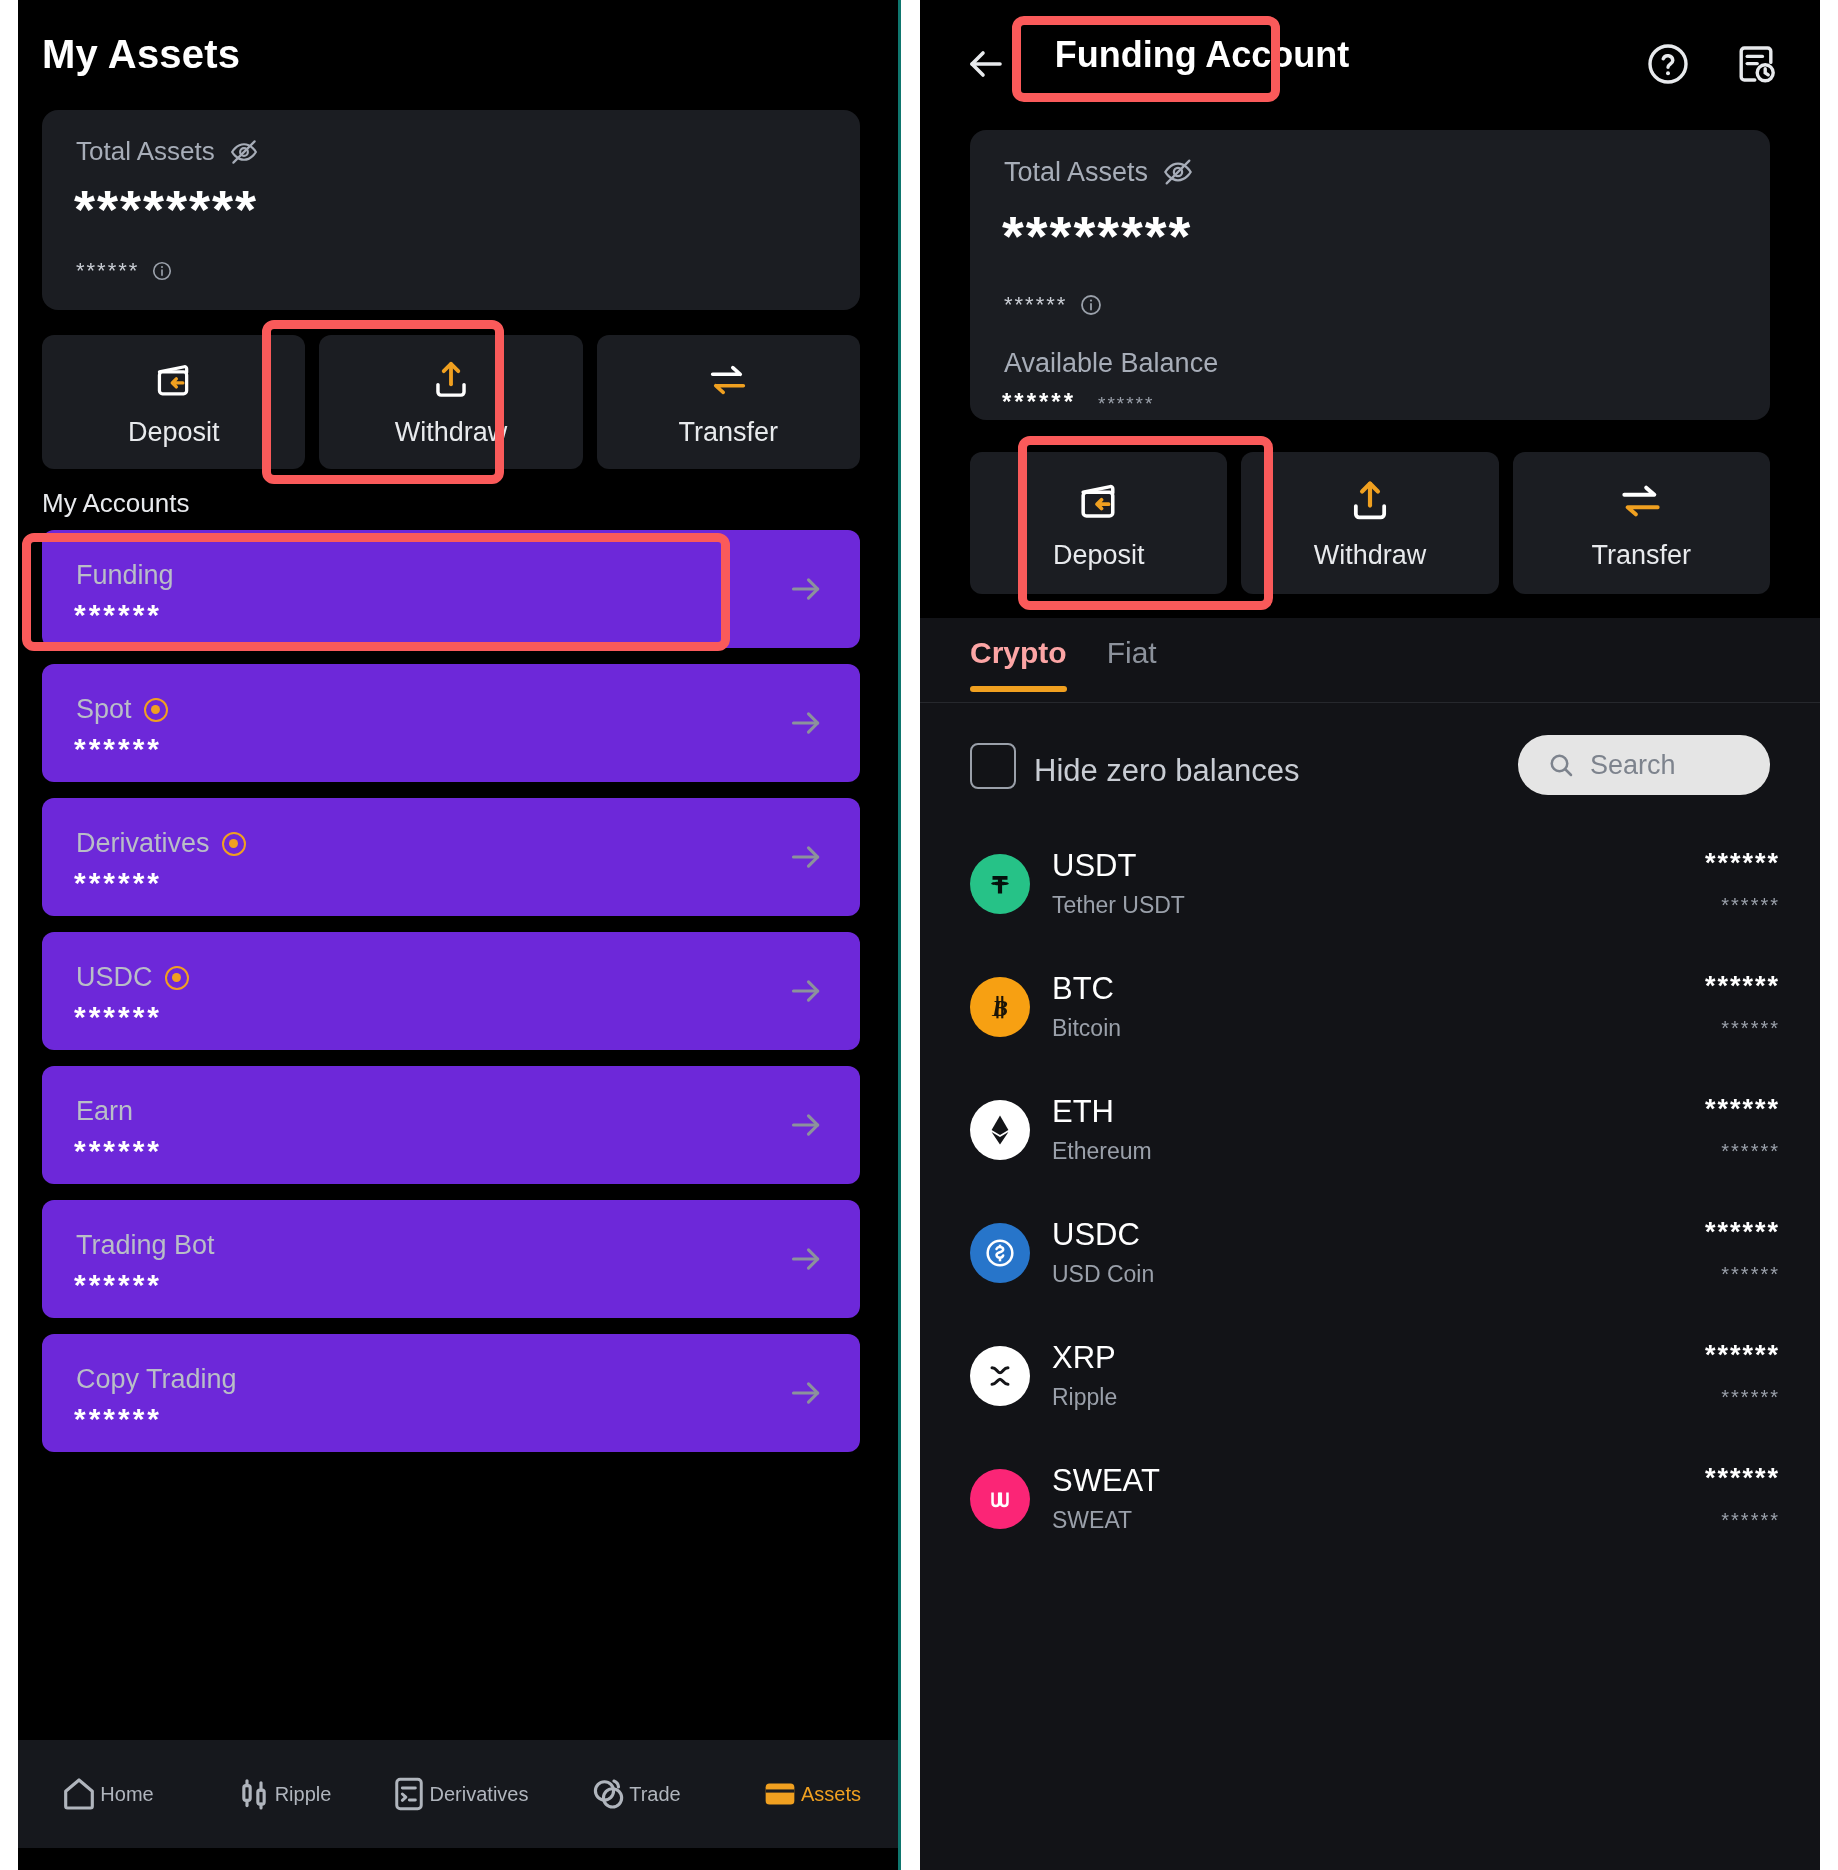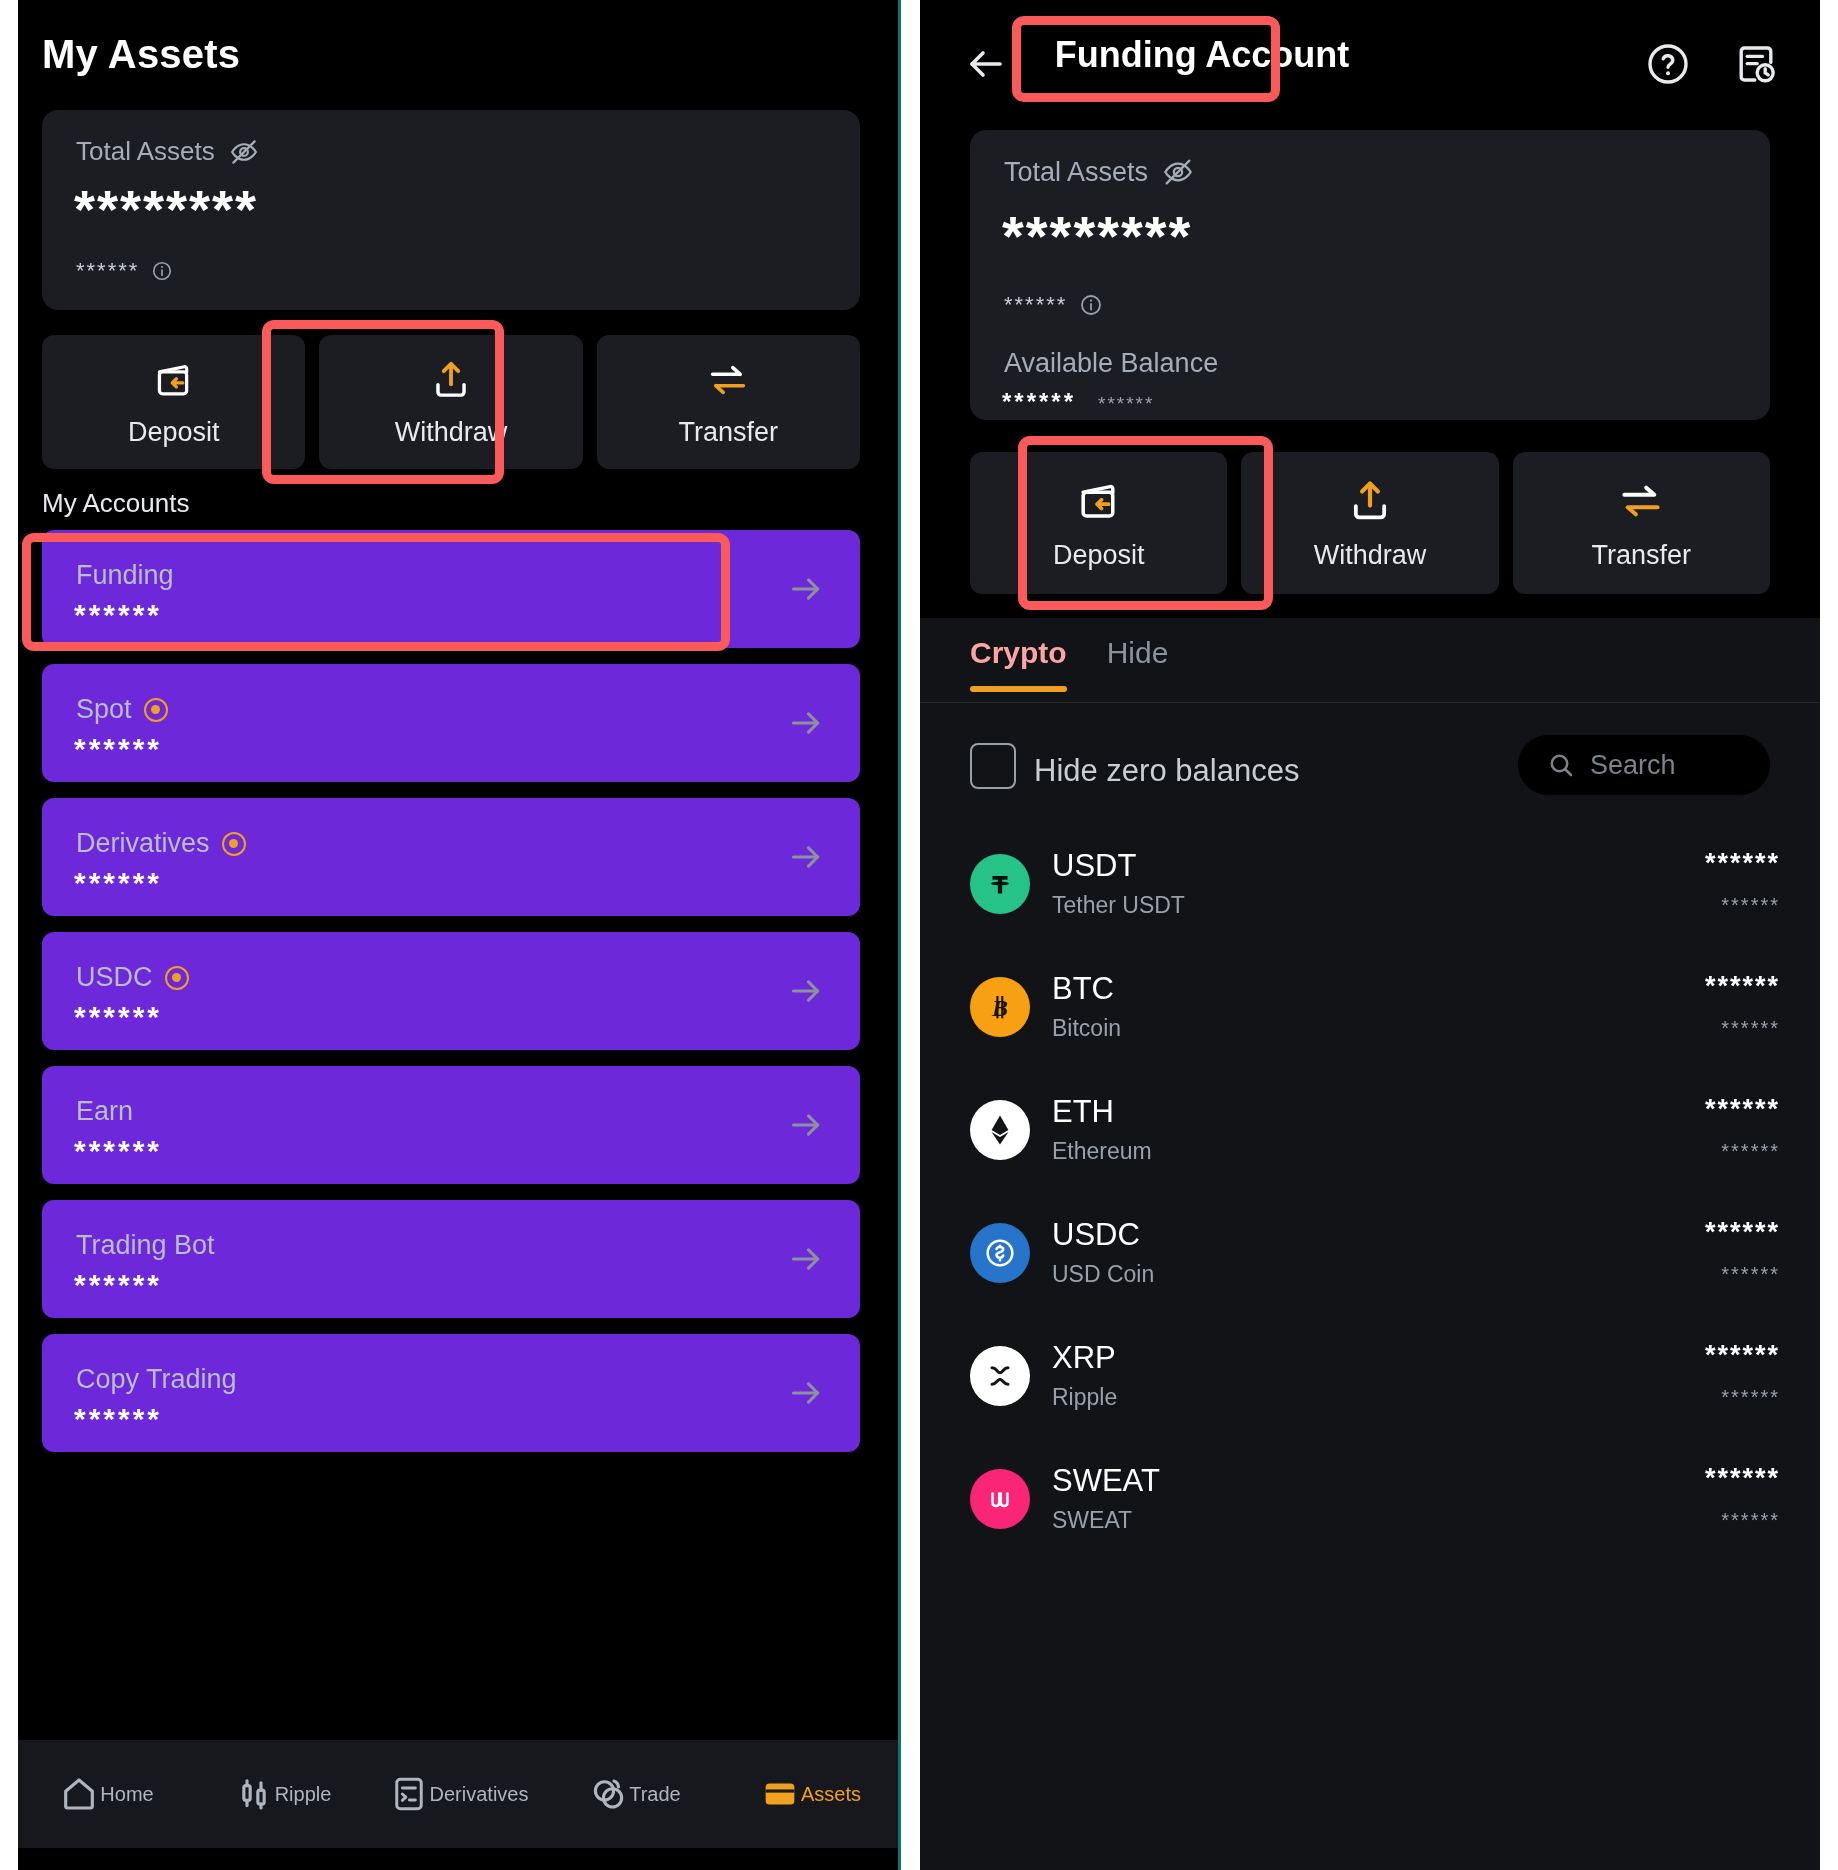--- a/index.html
+++ b/index.html
@@ -60,21 +60,21 @@
   .r-body{position:absolute;left:0;top:618px;width:900px;bottom:0;background:#121317;}
   .r-tabs{position:absolute;left:50px;top:18px;display:flex;gap:40px;align-items:flex-end;}
   .r-tab{font-size:30px;color:#8c929c;padding-bottom:22px;position:relative;}
   .r-tab.active{color:#fca5a5;font-weight:700;}
   .r-tab.active:after{content:"";position:absolute;left:0;bottom:0;width:100%;height:6px;background:#f0a020;border-radius:3px;}
   .r-tabs-rule{position:absolute;left:0;top:84px;width:900px;height:1px;background:#26282d;}
 
   .r-filter{position:absolute;left:50px;top:125px;width:800px;height:62px;}
   .chk{position:absolute;left:0;top:0;width:46px;height:46px;border:2px solid #9aa0aa;border-radius:8px;box-sizing:border-box;}
   .chk-label{position:absolute;left:64px;top:10px;font-size:31px;color:#c9cdd4;}
-  .searchbox{position:absolute;right:0;top:-8px;width:252px;height:60px;background:#000000;border-radius:30px;display:flex;align-items:center;gap:14px;padding-left:28px;box-sizing:border-box;}
+  .searchbox{position:absolute;right:0;top:-8px;width:252px;height:60px;background:#e5e5e5;border-radius:30px;display:flex;align-items:center;gap:14px;padding-left:28px;box-sizing:border-box;}
   .searchbox .sp{font-size:27px;color:#7d838d;}
 
   .coin-list{position:absolute;left:0;top:212px;width:900px;}
   .coin-row{position:relative;height:123px;}
   .coin-ico{position:absolute;left:50px;top:24px;width:60px;height:60px;border-radius:50%;display:flex;align-items:center;justify-content:center;}
   .coin-sym{position:absolute;left:132px;top:18px;font-size:31px;font-weight:400;color:#ffffff;}
   .coin-name{position:absolute;left:132px;top:62px;font-size:23px;color:#9aa0aa;}
   .coin-amt{position:absolute;right:40px;top:18px;font-size:27px;font-weight:700;color:#ffffff;letter-spacing:2px;}
   .coin-fiat{position:absolute;right:40px;top:64px;font-size:20px;color:#9aa0aa;letter-spacing:2px;}
 
@@ -402,21 +402,21 @@
           </svg>
         </span>
         <span class="a-label">Transfer</span>
       </div>
     </div>
 
     <div class="r-body">
 
       <div class="r-tabs">
         <div class="r-tab active">Crypto</div>
-        <div class="r-tab">Hide</div>
+        <div class="r-tab">Fiat</div>
       </div>
       <div class="r-tabs-rule"></div>
 
       <div class="r-filter">
         <div class="chk"></div>
         <div class="chk-label">Hide zero balances</div>
         <div class="searchbox">
           <span>
             <svg width="30" height="30" viewBox="0 0 24 24" fill="none" stroke="#7d838d" stroke-width="2" stroke-linecap="round">
                 <circle cx="10.8" cy="10.8" r="6.2"></circle>

